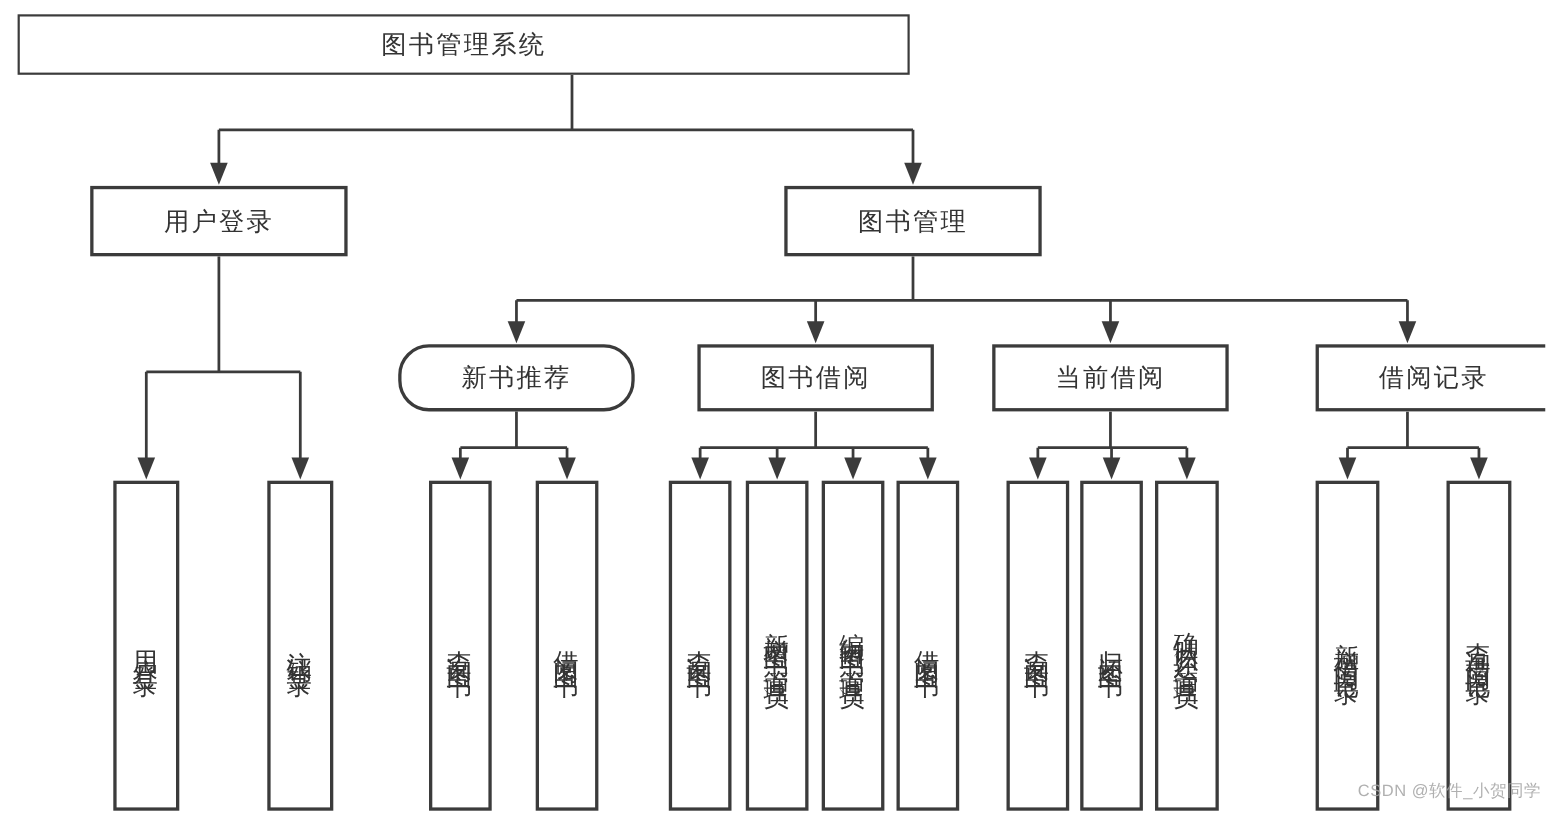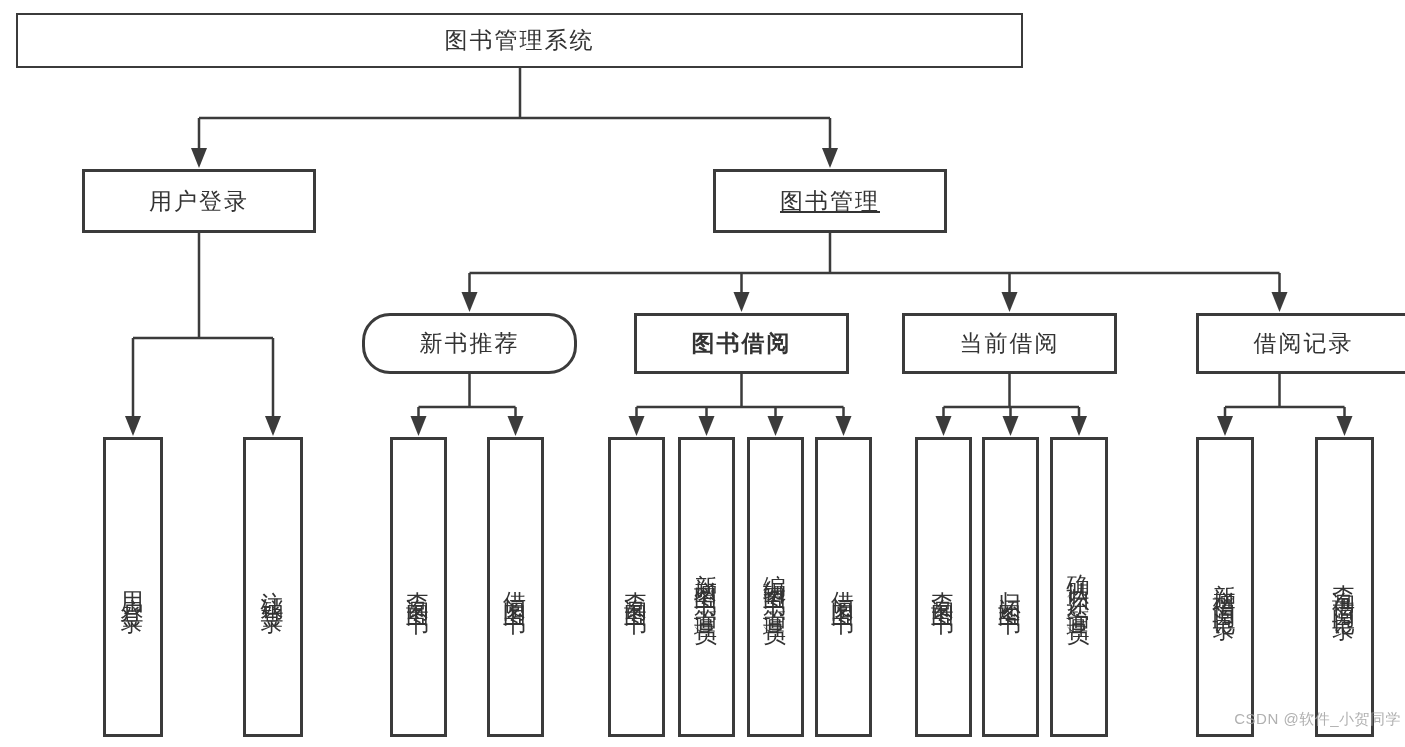--- a/index.html
+++ b/index.html
@@ -100,35 +100,35 @@
       <polygon points="767.5,416 783.5,416 775.5,436"></polygon>
       <polygon points="835.5,416 851.5,416 843.5,436"></polygon>
       <polygon points="935.5,416 951.5,416 943.5,436"></polygon>
       <polygon points="1002.5,416 1018.5,416 1010.5,436"></polygon>
       <polygon points="1071,416 1087,416 1079,436"></polygon>
       <polygon points="1217,416 1233,416 1225,436"></polygon>
       <polygon points="1336.5,416 1352.5,416 1344.5,436"></polygon>
     </g>
   </svg>
 
-  <div class="box root" style="left:16px; top:13px; width:1007px; height:55px;">
+  <div class="box root" style="left:16px; top:13px; width:811px; height:55px;">
     <span class="hlabel">图书管理系统</span>
   </div>
 
   <div class="box" style="left:82px; top:169px; width:234px; height:64px;">
     <span class="hlabel">用户登录</span>
   </div>
-  <div class="box" style="left:713px; top:169px; width:234px; height:64px;text-decoration:underline;">
+  <div class="box" style="left:713px; top:169px; width:234px; height:64px;">
     <span class="hlabel">图书管理</span>
   </div>
 
   <div class="box" style="left:362px; top:313px; width:215px; height:61px;border-radius:28px;">
     <span class="hlabel">新书推荐</span>
   </div>
-  <div class="box" style="left:634px; top:313px; width:215px; height:61px;font-weight:bold;">
+  <div class="box" style="left:634px; top:313px; width:215px; height:61px;">
     <span class="hlabel">图书借阅</span>
   </div>
   <div class="box" style="left:902px; top:313px; width:215px; height:61px;">
     <span class="hlabel">当前借阅</span>
   </div>
   <div class="box" style="left:1196px; top:313px; width:215px; height:61px;">
     <span class="hlabel">借阅记录</span>
   </div>
 
   <div class="box" style="left:103px; top:437px; width:60px; height:300px;">

